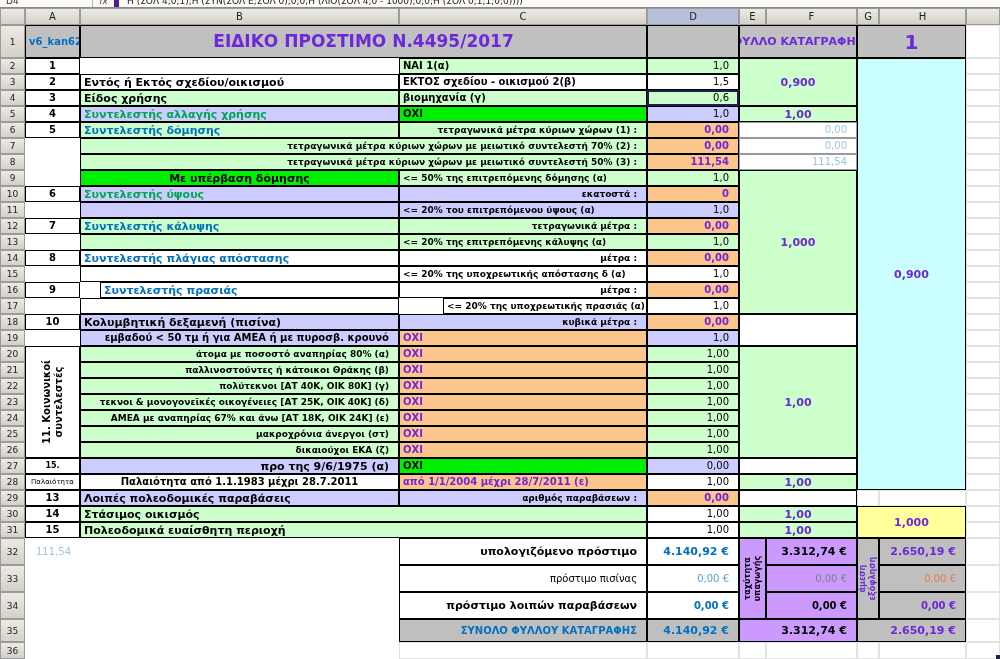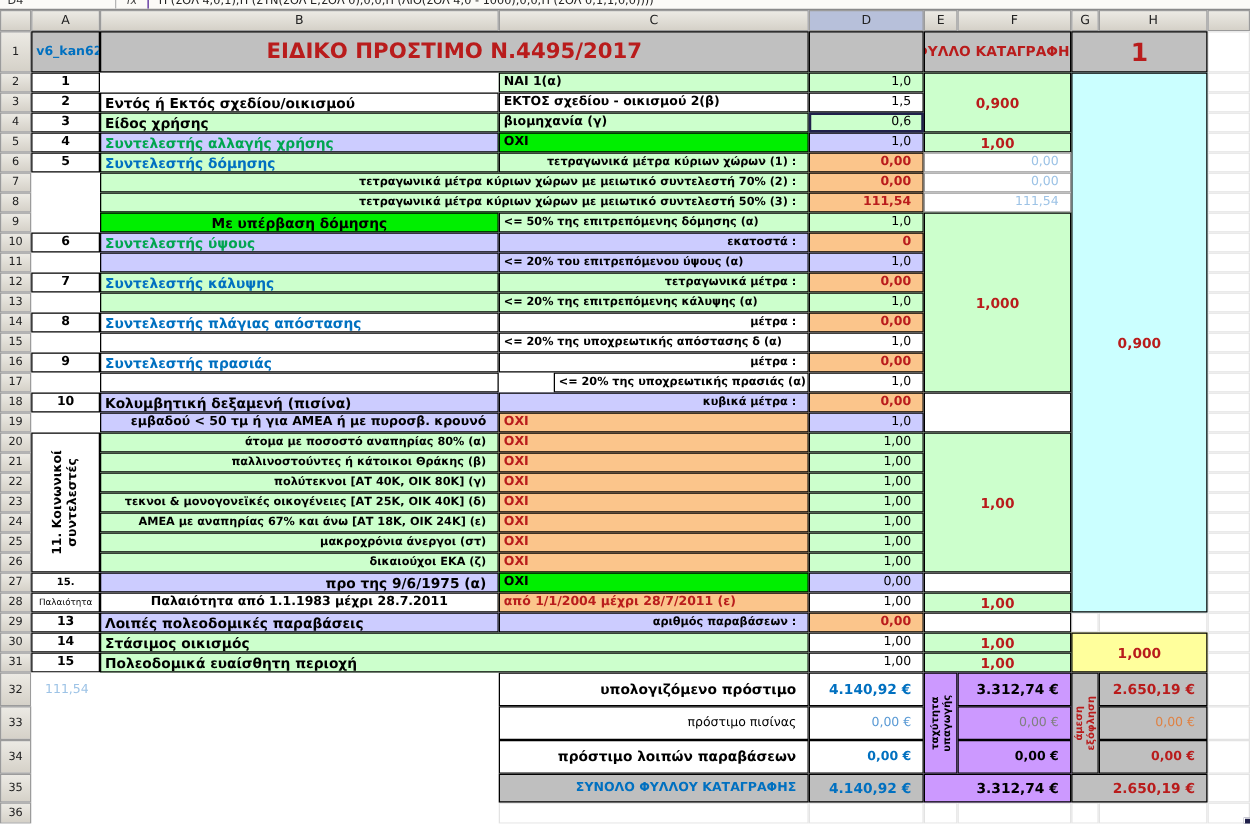--- a/index.html
+++ b/index.html
@@ -4,21 +4,21 @@
 <style>
   html,body{margin:0;padding:0;background:#fff;}
   *{box-sizing:border-box;}
   .screen{width:1000px;height:659px;background:#fff;overflow:hidden;
           font-family:"DejaVu Sans","Liberation Sans",sans-serif;position:relative;}
   
   .fbar{height:8px;width:100%;background:#fbfaf7;border-bottom:1px solid #8a8a8a;
         display:flex;overflow:hidden;}
   .namebox{width:93px;border-right:1px solid #b5b5b5;overflow:hidden;}
   .namebox span{display:block;font-size:9px;margin-top:-4px;padding-left:6px;color:#333;}
-  .fxbox{width:26px;border-right:1px solid #4c1d95;overflow:hidden;}
+  .fxbox{width:26px;border-right:5px solid #4c1d95;overflow:hidden;}
   .fxbox span{display:block;font-size:9px;font-style:italic;margin-top:-4px;text-align:center;color:#444;}
   .ftext{flex:1;overflow:hidden;}
   .ftext span{display:block;font-size:9px;margin-top:-4px;padding-left:8px;color:#222;white-space:nowrap;}
   
   .sheet{width:1000px;height:651px;display:grid;background:#fff;
          grid-template-columns:25px 55px 319px 248px 92px 27px 91px 22px 87px 34px;
          grid-template-rows:17px 33px repeat(30,16px) 27px 27px 27px 23px 17px;}
   .hd{background:linear-gradient(#eceae4,#d5d1c8);border:1px solid #9b9b9b;
       display:flex;align-items:center;justify-content:center;font-size:10px;color:#222;overflow:hidden;}
   .hd-active{background:#b7c0da;}
@@ -27,21 +27,21 @@
      border:1px solid #000;font-size:10px;padding:0 3px;overflow:hidden;
      white-space:pre;line-height:1;color:#000;background:#fff;}
   .al-c{justify-content:center;}
   .al-r{justify-content:flex-end;padding-right:9px;}
   .bd{font-weight:bold;}
   .fs7{font-size:7px;}.fs8{font-size:8px;}.fs9{font-size:9px;}
   .fs11{font-size:11px;}.fs17{font-size:17px;}.fs20{font-size:20px;}
   .bg-g{background:#ccffcc;}.bg-l{background:#ccccff;}.bg-o{background:#fbc58b;}
   .bg-x{background:#00ef00;}.bg-c{background:#cbffff;}.bg-y{background:#ffff9c;}
   .bg-p{background:#cc99ff;}.bg-gy{background:#bfbfbf;}.bg-ti{background:#c0c0c0;}
-  .tx-r{color:#b91c1c;}.tx-b{color:#0070c0;}.tx-lb{color:#9dc3e6;}
+  .tx-r{color:#6d28d9;}.tx-b{color:#0070c0;}.tx-lb{color:#9dc3e6;}
   .tx-gn{color:#00a550;}.tx-gyt{color:#808080;}.tx-lr{color:#df8244;}.tx-bl{color:#5b9bd5;}
   .gb{border-color:#9a9a9a;}
   .nb{border:none;}
   .lite{border:1px solid #e3e3e3;}
   .rot{justify-content:center;padding:0;}
   .rot span{flex:0 0 auto;transform:rotate(-90deg);white-space:pre-line;
             text-align:center;line-height:1.2;}
   .active-cell{border:2px solid #20204a;pointer-events:none;z-index:4;background:transparent;}
   .active-cell::after{content:"";position:absolute;right:-2px;bottom:-2px;width:5px;height:5px;
                       background:#20204a;border:1px solid #fff;}
@@ -205,21 +205,21 @@
       <div class="c bg-g bd fs9" style="grid-area: 14 / 4 / span 1 / span 1;">&lt;= 20% της επιτρεπόμενης κάλυψης (α)</div>
       <div class="c bg-g al-r" style="grid-area: 14 / 5 / span 1 / span 1;">1,0</div>
       <div class="c al-c bd" style="grid-area: 15 / 2 / span 1 / span 1;">8</div>
       <div class="c tx-b bd fs11" style="grid-area: 15 / 3 / span 1 / span 1;">Συντελεστής πλάγιας απόστασης</div>
       <div class="c al-r bd fs9" style="grid-area: 15 / 4 / span 1 / span 1;">μέτρα :</div>
       <div class="c bg-o tx-r al-r bd" style="grid-area: 15 / 5 / span 1 / span 1;">0,00</div>
       <div class="c " style="grid-area: 16 / 3 / span 1 / span 1;"></div>
       <div class="c bd fs9" style="grid-area: 16 / 4 / span 1 / span 1;">&lt;= 20% της υποχρεωτικής απόστασης δ (α)</div>
       <div class="c al-r" style="grid-area: 16 / 5 / span 1 / span 1;">1,0</div>
       <div class="c al-c bd" style="grid-area: 17 / 2 / span 1 / span 1;">9</div>
-      <div class="c tx-b bd fs11" style="grid-area: 17 / 3 / span 1 / span 1;">Συντελεστής πρασιάς</div>
+      <div class="c tx-b bd fs11" style="grid-area: 17 / 3 / span 1 / span 1; margin-left: 20px;">Συντελεστής πρασιάς</div>
       <div class="c al-r bd fs9" style="grid-area: 17 / 4 / span 1 / span 1;">μέτρα :</div>
       <div class="c bg-o tx-r al-r bd" style="grid-area: 17 / 5 / span 1 / span 1;">0,00</div>
       <div class="c " style="grid-area: 18 / 3 / span 1 / span 1;"></div>
       <div class="c bd fs9" style="grid-area: 18 / 4 / span 1 / span 1; margin-left: 44px;">&lt;= 20% της υποχρεωτικής πρασιάς (α)</div>
       <div class="c al-r" style="grid-area: 18 / 5 / span 1 / span 1;">1,0</div>
       <div class="c al-c bd" style="grid-area: 19 / 2 / span 1 / span 1;">10</div>
       <div class="c bg-l bd fs11" style="grid-area: 19 / 3 / span 1 / span 1;">Κολυμβητική δεξαμενή (πισίνα)</div>
       <div class="c bg-l al-r bd fs9" style="grid-area: 19 / 4 / span 1 / span 1;">κυβικά μέτρα :</div>
       <div class="c bg-o tx-r al-r bd" style="grid-area: 19 / 5 / span 1 / span 1;">0,00</div>
       <div class="c " style="grid-area: 19 / 6 / span 2 / span 2;"></div>

